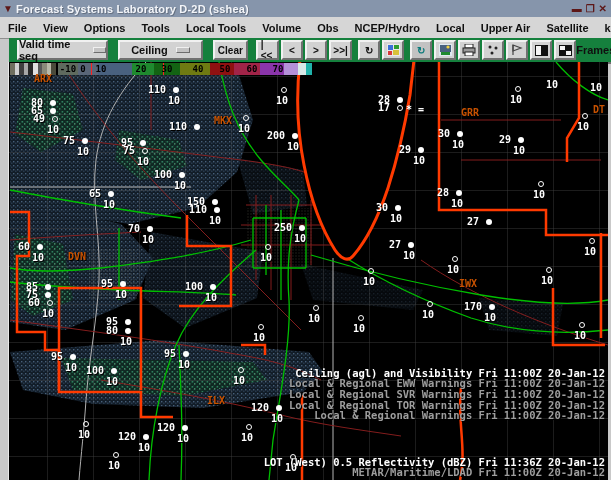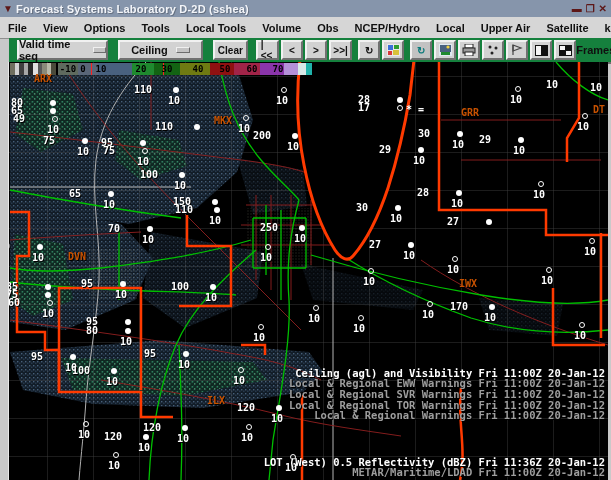--- a/index.html
+++ b/index.html
@@ -35,21 +35,21 @@
   #mapsvg{position:absolute;left:0;top:0}
   
   #colorbar{position:absolute;left:1px;top:1px;height:12px;width:306px}
   #colorbar .chip{position:absolute;top:0;height:12px}
   #colorbar .tick{position:absolute;top:1px;transform:translateX(-50%);
                   font:bold 9px "DejaVu Sans Mono",monospace;color:#000}
   #colorbar .redmark{position:absolute;top:0;width:1px;height:12px;background:#ff2020}
   
   .st-c,.st-v,.st-sym{position:absolute;font:bold 10px "DejaVu Sans Mono",monospace;color:#fff;
         text-shadow:1px 1px 0 #000;white-space:nowrap}
-  .st-c{width:32px;text-align:left}
+  .st-c{width:32px;text-align:right}
   .st-v{width:24px;text-align:center}
   .st-m{position:absolute;width:6px;height:6px;border-radius:50%;box-sizing:border-box}
   .st-m.dot{background:#fff}
   .st-m.ring{border:1.5px solid #fff}
   .site{position:absolute;font:bold 10px "DejaVu Sans Mono",monospace;color:#c85200;
         text-shadow:1px 1px 0 #000;white-space:nowrap}
   
   #legend{position:absolute;right:3px;bottom:2px;text-align:right;
           font:bold 10.5px "DejaVu Sans Mono",monospace;line-height:10.6px;
           text-shadow:1px 1px 0 #000;white-space:nowrap}

